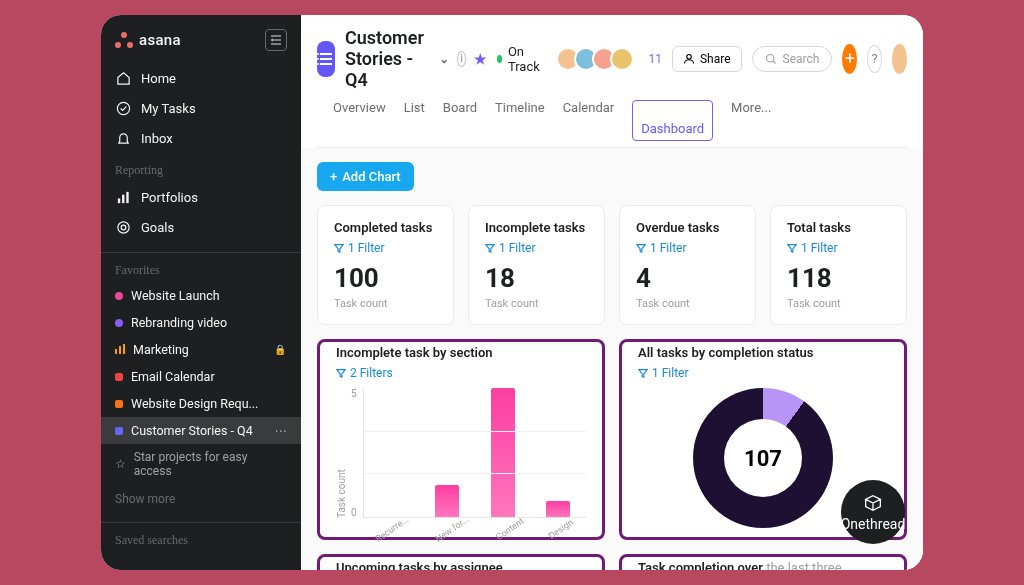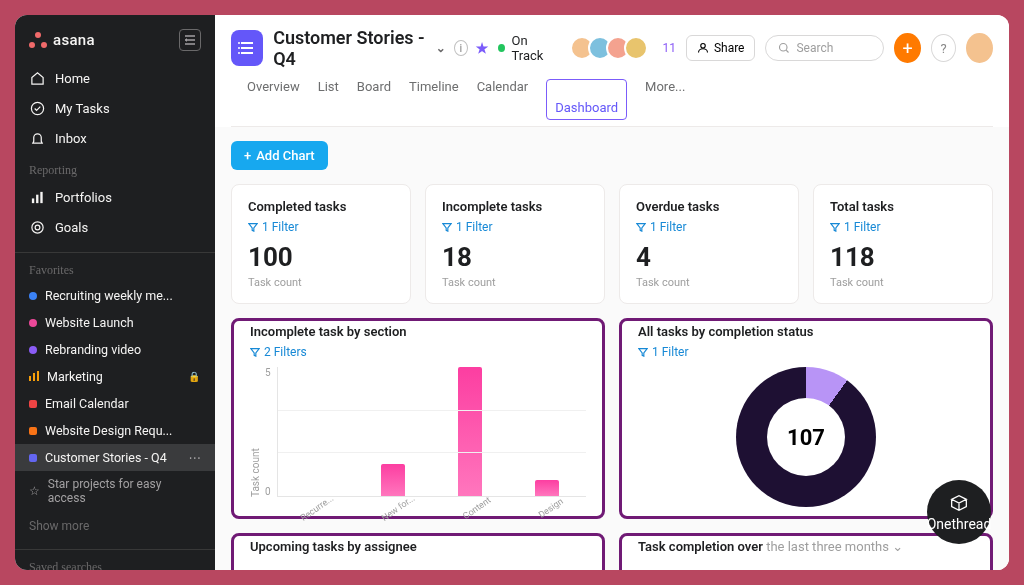--- a/index.html
+++ b/index.html
@@ -1,17 +1,17 @@
 <!DOCTYPE html>
 <html><head>
 <meta charset="utf-8">
 <style>
 * { margin: 0; padding: 0; box-sizing: border-box; font-family: -apple-system, BlinkMacSystemFont, "Segoe UI", Roboto, sans-serif; }
 body { background: #b84760; display: flex; align-items: center; justify-content: center; width: 1024px; height: 585px; overflow: hidden; }
-.app-frame { width: 994px; height: 555px; background: #fff; border-radius: 12px; overflow: hidden; display: flex; position: relative; }
+.app-frame { width: 822px; height: 555px; background: #fff; border-radius: 20px; overflow: hidden; display: flex; position: relative; }
 .sidebar { width: 200px; background: #1e1f21; color: #a2a0a2; display: flex; flex-direction: column; font-size: 13px; overflow-y: auto; }
 .sidebar::-webkit-scrollbar { width: 0; }
 .sb-header { display: flex; align-items: center; justify-content: space-between; padding: 14px 14px 12px; }
 .logo { display: flex; align-items: center; gap: 6px; }
 .logo-dots { position: relative; width: 18px; height: 16px; }
 .logo-dots span { position: absolute; width: 6px; height: 6px; border-radius: 50%; background: #f06a6a; }
 .logo-dots span:nth-child(1){ top:0; left:6px; }
 .logo-dots span:nth-child(2){ bottom:0; left:0; }
 .logo-dots span:nth-child(3){ bottom:0; right:0; }
 .logo-text { color: #f5f4f3; font-weight: 500; font-size: 15px; letter-spacing: 0.3px; }
@@ -149,24 +149,20 @@
             <circle cx="8" cy="8" r="6"></circle>
             <circle cx="8" cy="8" r="2.5"></circle>
           </svg>
         </span>
       <span>Goals</span>
     </div>
     <div style="border-top:1px solid #383838; margin-top:10px;"></div>
     <div class="sb-section">Favorites</div>
     <div id="fav-list">
         <div class="fav-item">
-          <span class="dot" style="background: rgb(59, 130, 246);"></span>
-          <span class="fav-label">Recruiting weekly me...</span>
-        </div>
-        <div class="fav-item">
           <span class="dot" style="background: rgb(236, 72, 153);"></span>
           <span class="fav-label">Website Launch</span>
         </div>
         <div class="fav-item">
           <span class="dot" style="background: rgb(139, 92, 246);"></span>
           <span class="fav-label">Rebranding video</span>
         </div>
         <div class="fav-item">
           <span style="width: 10px;"><svg width="10" height="10" viewBox="0 0 10 10">
               <rect x="0" y="5" width="2" height="5" fill="#f59e0b"></rect>

